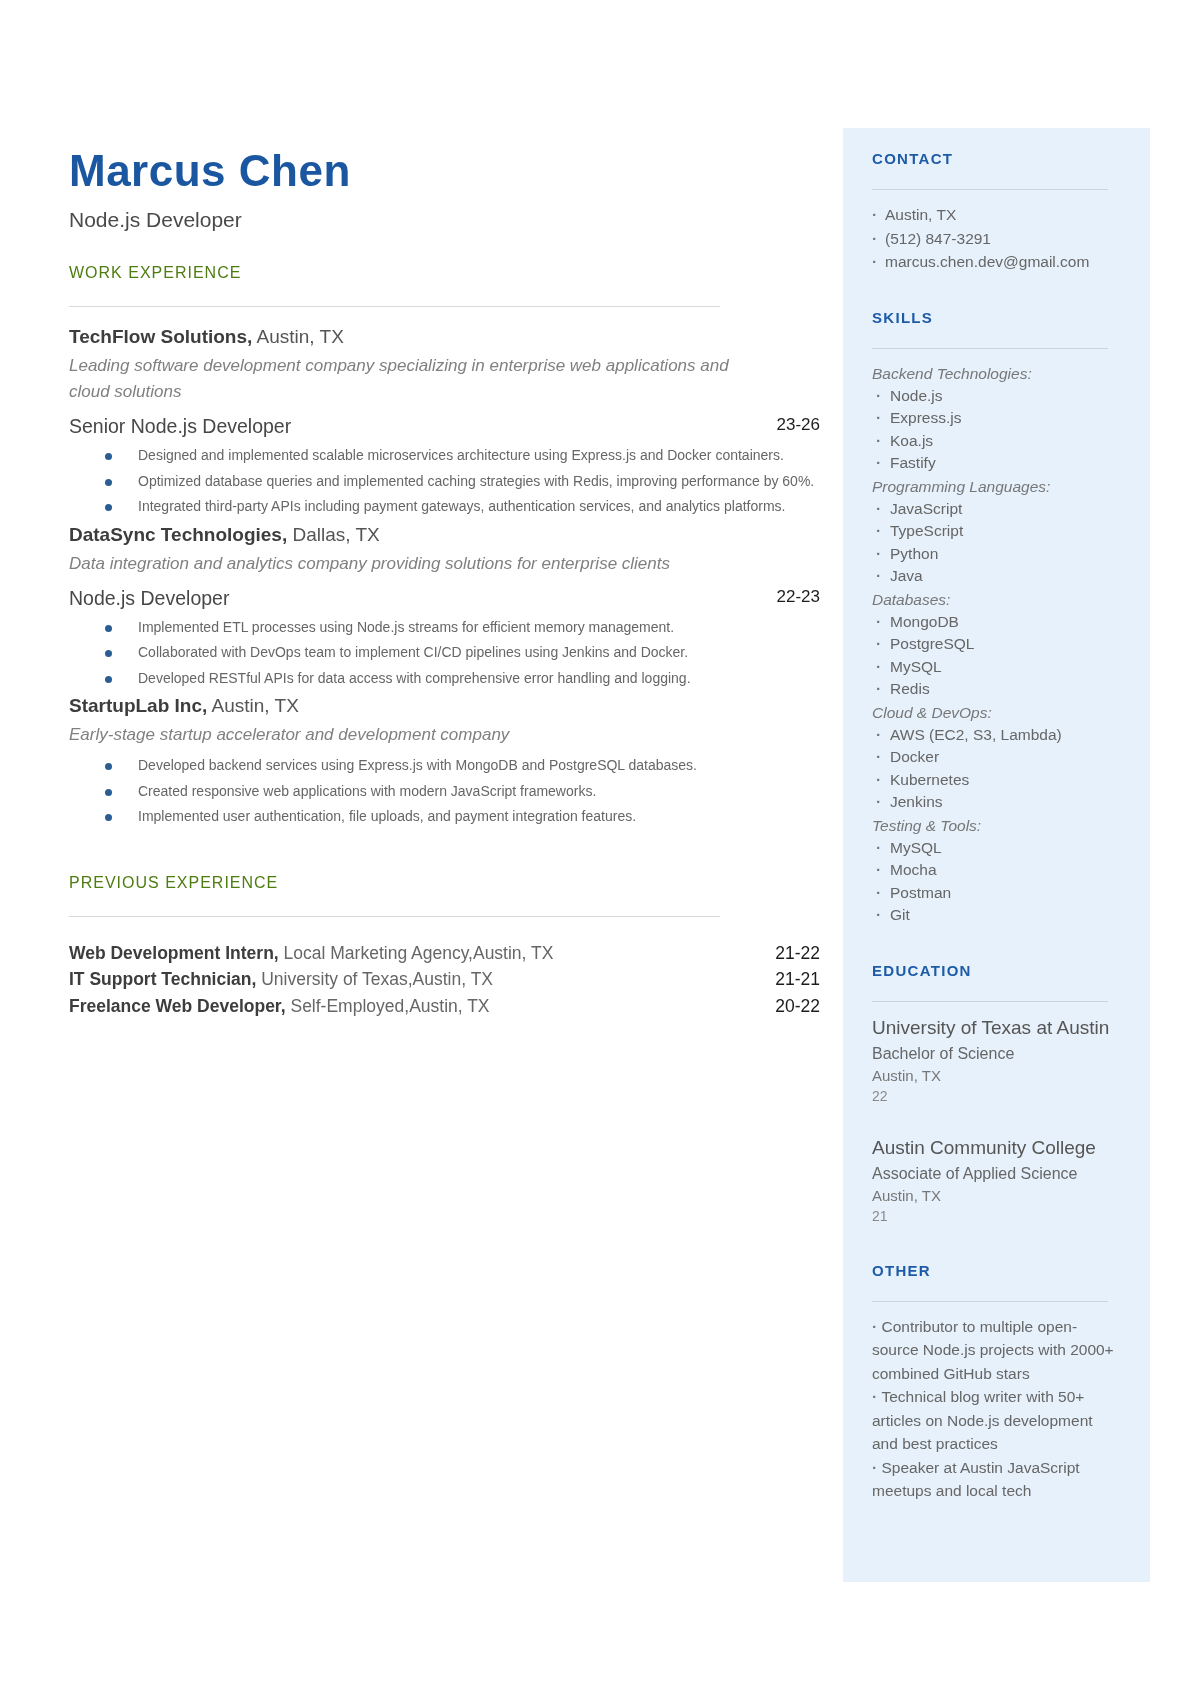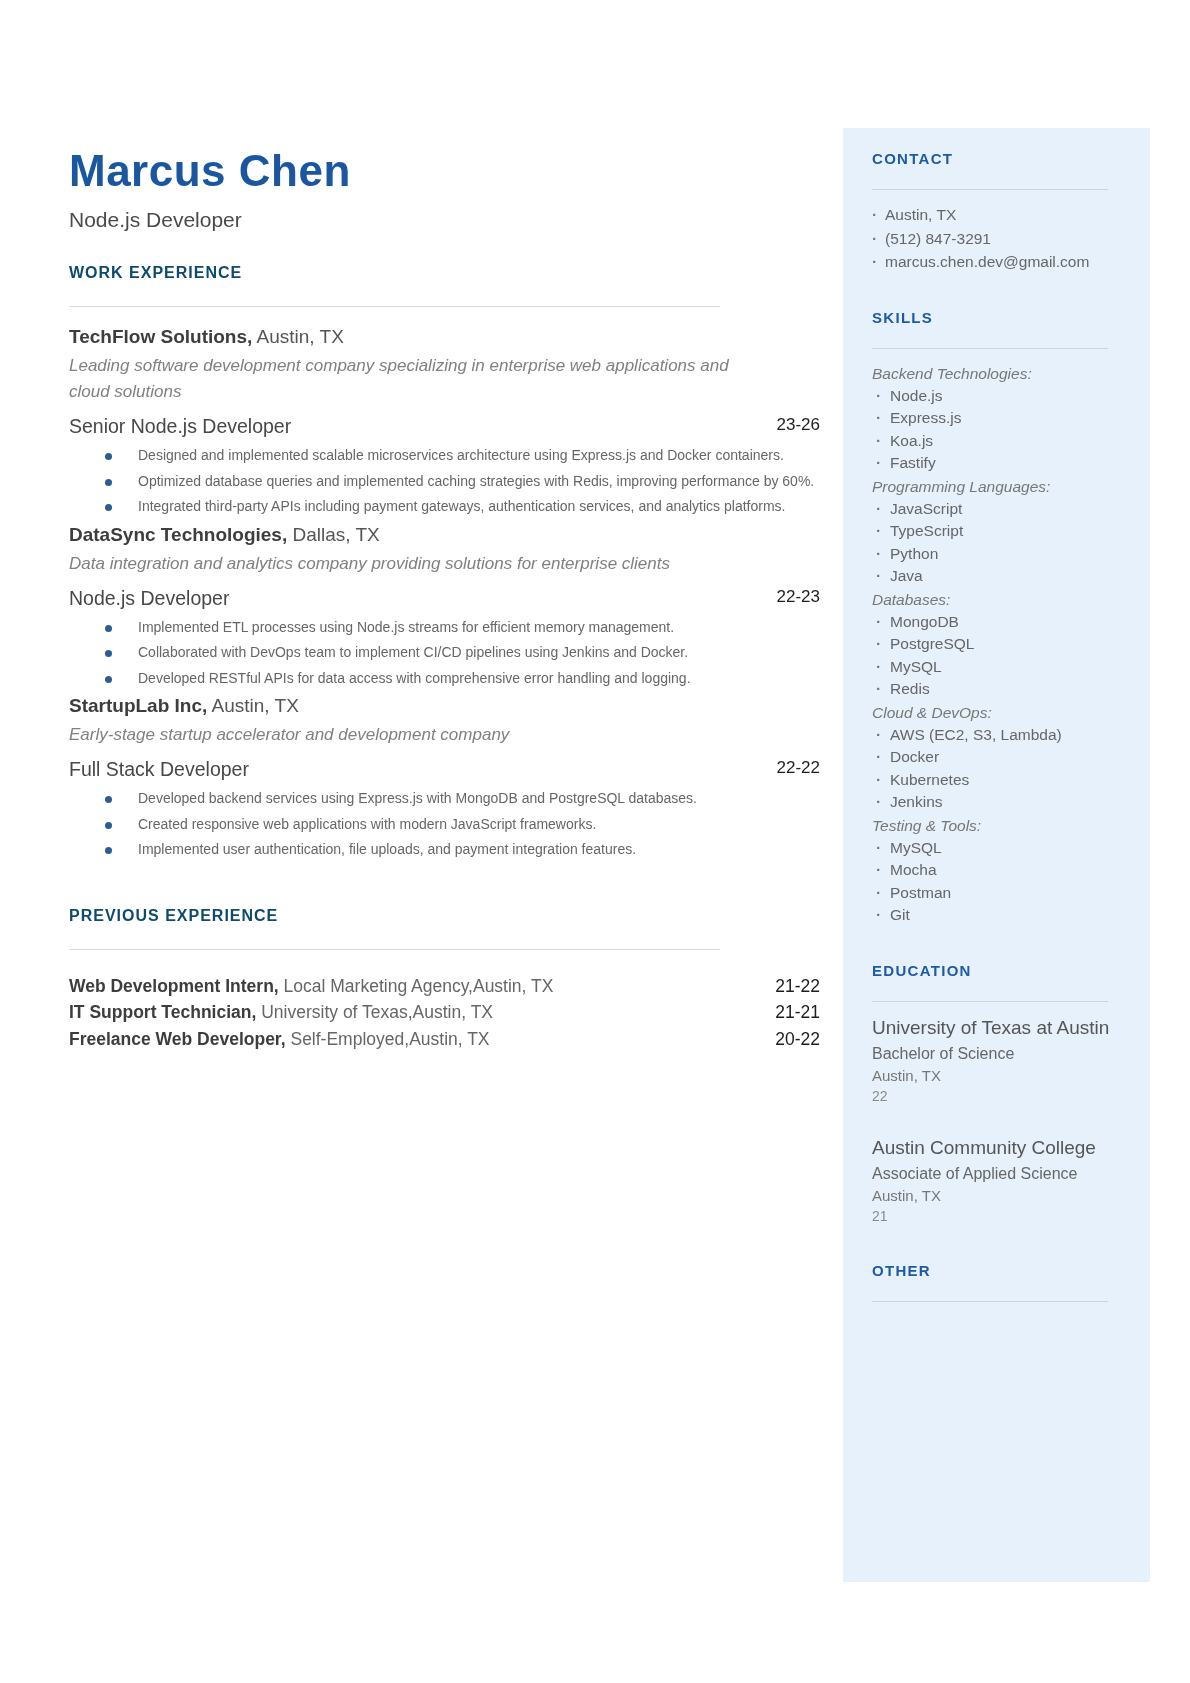--- a/index.html
+++ b/index.html
@@ -3,21 +3,21 @@
 <meta charset="utf-8">
 <style>
   html,body{margin:0;padding:0;background:#ffffff;}
   body{width:1190px;height:1683px;font-family:"Liberation Sans","DejaVu Sans",sans-serif;}
   .page{position:relative;width:1190px;height:1683px;overflow:hidden;background:#ffffff;}
 
   
   .main{position:absolute;left:69px;top:146px;width:751px;}
   .name{margin:0;font-size:44px;line-height:50px;font-weight:bold;color:#1a57a0;letter-spacing:0.5px;}
   .subtitle{margin-top:12px;font-size:21px;color:#4a4a4a;}
-  .sec-head{margin-top:32px;font-size:16px;font-weight:bold;color:#0c4a6e;letter-spacing:1px;}
+  .sec-head{margin-top:32px;font-size:16px;font-weight:normal;color:#4d7c0f;letter-spacing:1px;}
   .divider{margin-top:24px;width:651px;height:1px;background:#d9d9d9;}
   .company{margin-top:17px;font-size:19px;line-height:25px;color:#555;}
   .company .co{font-weight:bold;color:#3d3d3d;}
   .desc{margin-top:4px;font-size:17px;line-height:26px;font-style:italic;color:#808080;width:690px;}
   .role-row{display:flex;justify-content:space-between;align-items:flex-start;margin-top:10px;}
   .role-title{font-size:19.5px;color:#474747;}
   .role-dates{font-size:17px;color:#1e1e1e;}
   ul.bullets{list-style:none;margin:5px 0 0 0;padding:0;}
   ul.bullets li{position:relative;padding-left:69px;font-size:14px;line-height:25.5px;color:#666;}
   ul.bullets li::before{content:"";position:absolute;left:36px;top:10px;width:7px;height:7px;border-radius:50%;background:#2b5d92;}
@@ -89,24 +89,20 @@
       <li>Implemented ETL processes using Node.js streams for efficient memory management.</li>
       <li>Collaborated with DevOps team to implement CI/CD pipelines using Jenkins and Docker.</li>
       <li>Developed RESTful APIs for data access with comprehensive error handling and logging.</li>
     </ul>
 
     <div class="company" style="margin-top:2px;">
       <span class="co">StartupLab Inc,</span>
       <span class="loc">Austin, TX</span>
     </div>
     <div class="desc">Early-stage startup accelerator and development company</div>
-    <div class="role-row">
-      <span class="role-title">Full Stack Developer</span>
-      <span class="role-dates">22-22</span>
-    </div>
     <ul class="bullets">
       <li>Developed backend services using Express.js with MongoDB and PostgreSQL databases.</li>
       <li>Created responsive web applications with modern JavaScript frameworks.</li>
       <li>Implemented user authentication, file uploads, and payment integration features.</li>
     </ul>
 
     <div class="sec-head" style="margin-top:44px;">PREVIOUS EXPERIENCE</div>
     <div class="divider"></div>
     <div class="prev-rows">
       <div class="prev-row">
@@ -193,16 +189,21 @@
         <div class="edu-school">Austin Community College</div>
         <div class="edu-degree">Associate of Applied Science</div>
         <div class="edu-loc">Austin, TX</div>
         <div class="edu-year">21</div>
       </div>
     </div>
 
     <div class="sb-section">
       <div class="sb-head">OTHER</div>
       <div class="sb-divider"></div>
+      <ul class="other-list">
+        <li>Contributor to multiple open-source Node.js projects with 2000+ combined GitHub stars</li>
+        <li>Technical blog writer with 50+ articles on Node.js development and best practices</li>
+        <li>Speaker at Austin JavaScript meetups and local tech</li>
+      </ul>
     </div>
 
   </div>
 </div>
 
 </body></html>

